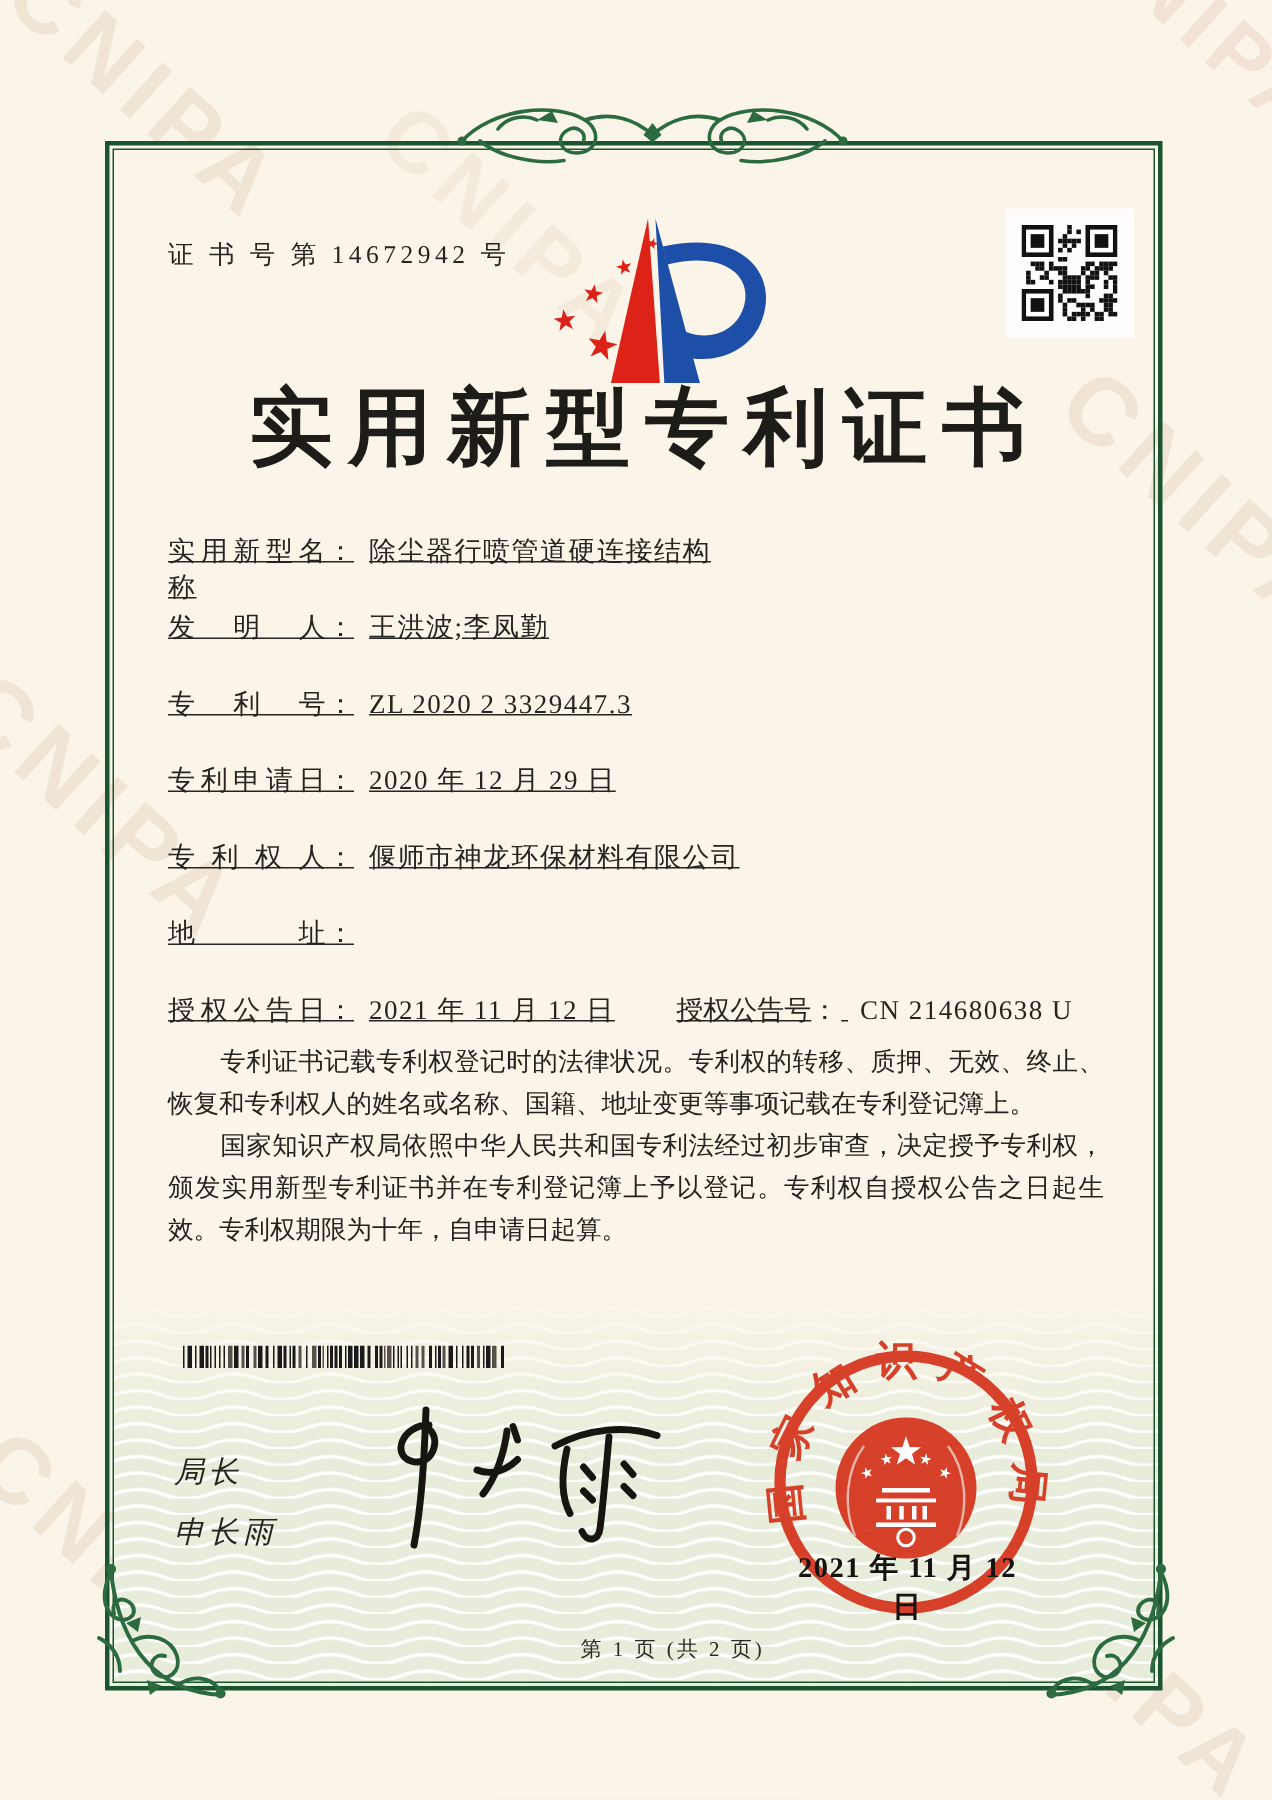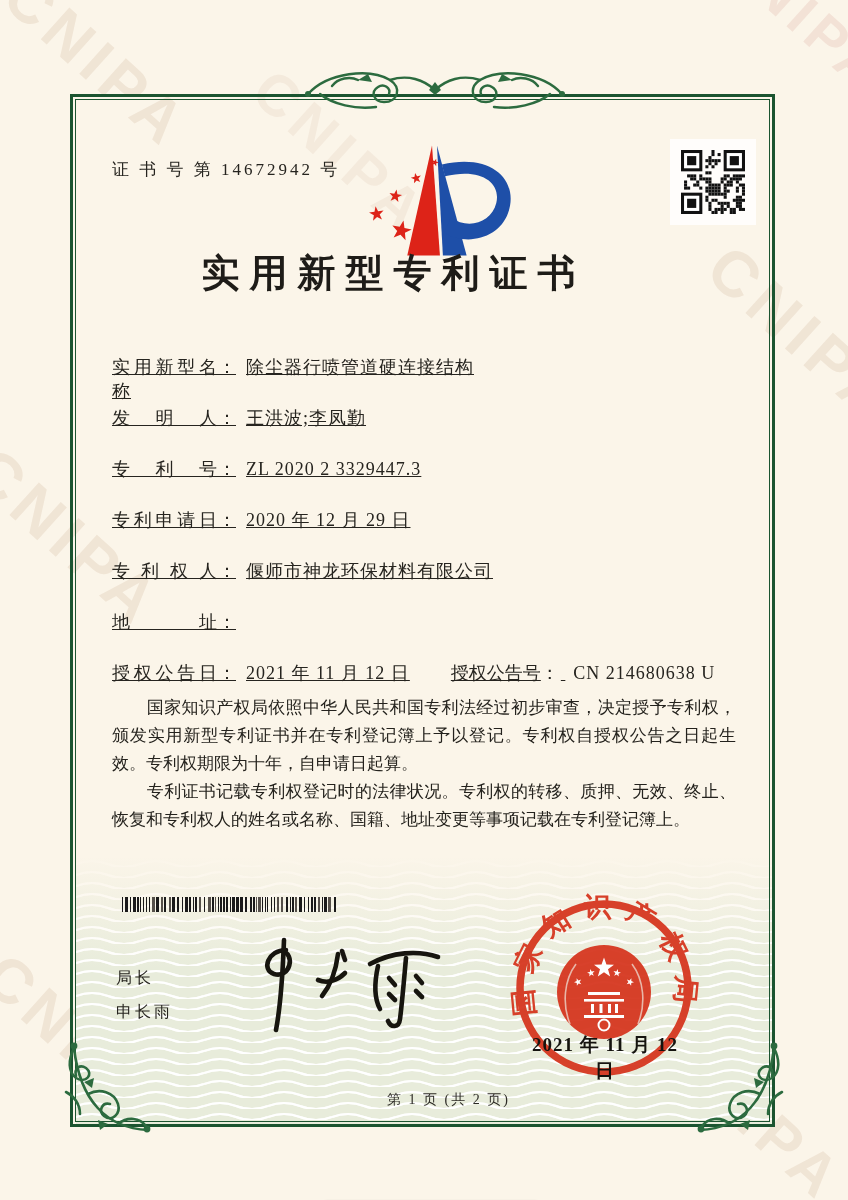--- a/index.html
+++ b/index.html
@@ -25,36 +25,36 @@
   .corner-fl.left { left:58px; top:1038px; }
   .corner-fl.right { left:694px; top:1038px; transform:scaleX(-1); }
 
   .cert-no { position:absolute; left:112px; top:158px; font-size:17px; letter-spacing:3px; z-index:4; }
 
   .logo { position:absolute; left:344px; top:140px; width:178px; height:122px; z-index:4; }
 
   .qr-box { position:absolute; left:670px; top:139px; width:86px; height:86px; background:#fffdfb; z-index:4;
             display:flex; align-items:center; justify-content:center; }
 
-  .title { position:absolute; left:0; width:775px; top:248px; text-align:center;
-           font-size:38px; font-weight:bold; letter-spacing:10px; color:#1e1c18; z-index:4;padding-left:12px; }
+  .title { position:absolute; left:0; width:848px; top:248px; text-align:center;
+           font-size:56px; font-weight:bold; letter-spacing:10px; color:#1e1c18; z-index:4;padding-left:12px; }
 
   .fields { position:absolute; left:112px; right:112px; top:355px; z-index:4; }
   .frow { display:flex; align-items:baseline; height:28px; margin-bottom:23px; font-size:18px;text-decoration:underline; }
   .flabel { display:inline-block; width:106px; text-align:justify; text-align-last:justify; letter-spacing:1px; }
   .fcolon { display:inline-block; margin:0 2px 0 0; }
   .fvalue { display:inline-block; padding-left:8px; letter-spacing:1px; }
   .grant-group { margin-left:41px;text-align:center; }
 
   .paras { position:absolute; left:112px; right:112px; top:694px; z-index:4; }
   .paras p { font-size:17px; line-height:28px; text-align:justify; text-indent:2.05em; color:#24221d; }
 
   .barcode { position:absolute; left:122px; top:897px; width:215px; height:15px; z-index:4; }
 
-  .director { position:absolute; left:116px; top:968px; z-index:4; font-size:16px; letter-spacing:3px; }
+  .director { position:absolute; left:116px; top:968px; z-index:4; font-size:20px; letter-spacing:3px;font-style:italic; }
   .director div { margin-bottom:13px; }
 
   .sig { position:absolute; left:246px; top:934px; width:210px; height:110px; z-index:4; }
 
   .seal { position:absolute; left:502px; top:886px; width:204px; height:204px; z-index:5; opacity:0.95; }
   .seal-date { position:absolute; left:520px; top:1032px; width:170px; text-align:center; z-index:6;
                font-size:19px; font-weight:bold; color:#15130f; letter-spacing:1px; }
 
   .page-num { position:absolute; left:70px; width:757px; top:1091px; text-align:center;
               font-size:14px; letter-spacing:2px; z-index:4; color:#2c2a25; }
@@ -339,22 +339,22 @@
         <span class="fcolon">：</span>
       <span class="fvalue">2021 年 11 月 12 日</span>
       <span class="grant-group">
         <span>授权公告号</span><span class="fcolon">：</span>
         <span class="fvalue">CN 214680638 U</span>
       </span>
     </div>
   </div>
 
   <div class="paras">
+    <p>专利证书记载专利权登记时的法律状况。专利权的转移、质押、无效、终止、恢复和专利权人的姓名或名称、国籍、地址变更等事项记载在专利登记簿上。</p>
     <p>国家知识产权局依照中华人民共和国专利法经过初步审查，决定授予专利权，颁发实用新型专利证书并在专利登记簿上予以登记。专利权自授权公告之日起生效。专利权期限为十年，自申请日起算。</p>
-    <p>专利证书记载专利权登记时的法律状况。专利权的转移、质押、无效、终止、恢复和专利权人的姓名或名称、国籍、地址变更等事项记载在专利登记簿上。</p>
   </div>
 
   <svg id="barcode" class="barcode" viewBox="0 0 215 15" preserveAspectRatio="none">
       <rect x="0" y="0" width="1" height="15" fill="#1a1a1a"></rect>
       <rect x="3" y="0" width="3" height="15" fill="#1a1a1a"></rect>
       <rect x="8" y="0" width="1" height="15" fill="#1a1a1a"></rect>
       <rect x="11" y="0" width="3" height="15" fill="#1a1a1a"></rect>
       <rect x="15" y="0" width="2" height="15" fill="#1a1a1a"></rect>
       <rect x="18" y="0" width="1" height="15" fill="#1a1a1a"></rect>
       <rect x="21" y="0" width="1" height="15" fill="#1a1a1a"></rect>

